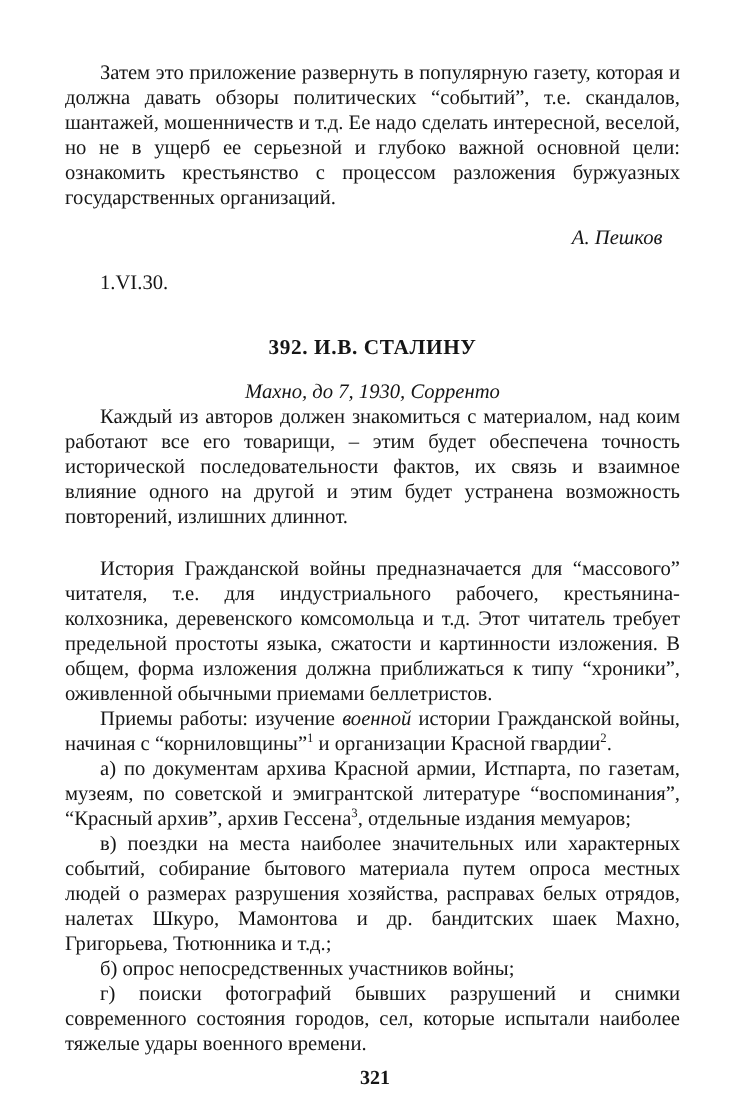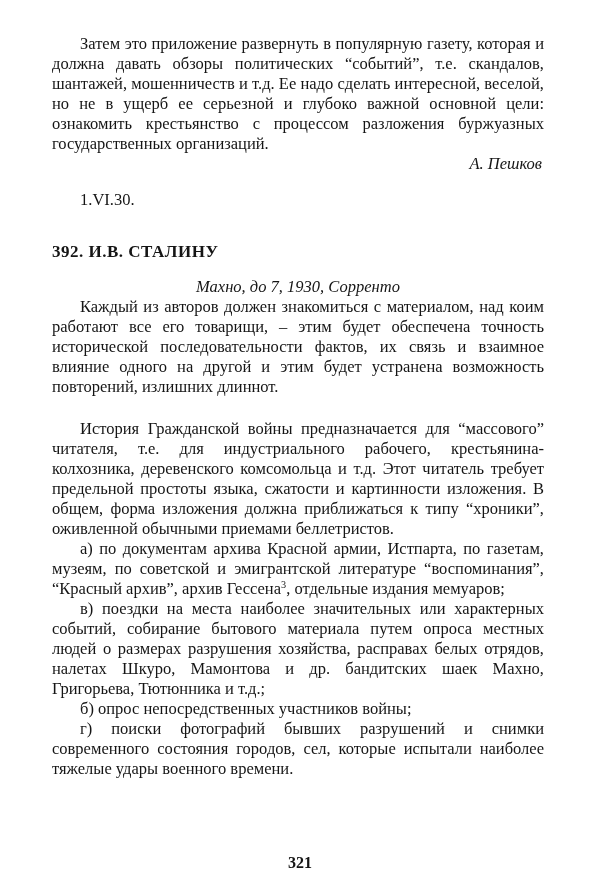--- a/index.html
+++ b/index.html
@@ -9,46 +9,46 @@
     height: 887px;
     background: #ffffff;
     color: #151515;
     font-family: "Liberation Serif", serif;
     overflow: hidden;
     box-sizing: border-box;
   }
   .text-block {
     position: absolute;
     left: 52px;
-    top: 34px;
+    top: 48px;
     width: 492px;
     font-size: 16.5px;
     line-height: 20px;
     text-align: justify;
   }
   .para {
     margin: 0;
     text-indent: 28px;
   }
   .signature {
-    margin: 0;
+    margin: 12px;
     text-align: right;
     font-style: italic;
     text-indent: 0;
     padding-right: 2px;
   }
   .letter-date {
     margin: 16px 0 0 0;
     text-indent: 28px;
   }
   .heading {
     margin: 32px 0 0 0;
     font-size: 17px;
     font-weight: bold;
-    text-align: left;
+    text-align: center;
     text-indent: 0;
     letter-spacing: 0.5px;
   }
   .dateline {
     margin: 15px 0 0 0;
     font-style: italic;
     text-align: center;
     text-indent: 0;
   }
   .body-start {
@@ -77,20 +77,21 @@
 
     <p class="para">Затем это приложение развернуть в популярную газету, которая и должна давать обзоры политических “событий”, т.е. скандалов, шантажей, мошенничеств и т.д. Ее надо сделать интересной, веселой, но не в ущерб ее серьезной и глубоко важной основной цели: ознакомить крестьянство с процессом разложения буржуазных государственных организаций.</p>
     <p class="signature">А. Пешков</p>
     <p class="letter-date">1.VI.30.</p>
 
     <h2 class="heading">392. И.В. СТАЛИНУ</h2>
     <p class="dateline">Махно, до 7, 1930, Сорренто</p>
 
     <p class="para">Каждый из авторов должен знакомиться с материалом, над коим работают все его товарищи, – этим будет обеспечена точность исторической последовательности фактов, их связь и взаимное влияние одного на другой и этим будет устранена возможность повторений, излишних длиннот.</p>
     <p class="para body-start">История Гражданской войны предназначается для “массового” читателя, т.е. для индустриального рабочего, крестьянина-колхозника, деревенского комсомольца и т.д. Этот читатель требует предельной простоты языка, сжатости и картинности изложения. В общем, форма изложения должна приближаться к типу “хроники”, оживленной обычными приемами беллетристов.</p>
+    <p class="para">Приемы работы: изучение <i>военной</i> истории Гражданской войны, начиная с “корниловщины”<sup>1</sup> и организации Красной гвардии<sup>2</sup>.</p>
     <p class="para">а) по документам архива Красной армии, Истпарта, по газетам, музеям, по советской и эмигрантской литературе “воспоминания”, “Красный архив”, архив Гессена<sup>3</sup>, отдельные издания мемуаров;</p>
     <p class="para">в) поездки на места наиболее значительных или характерных событий, собирание бытового материала путем опроса местных людей о размерах разрушения хозяйства, расправах белых отрядов, налетах Шкуро, Мамонтова и др. бандитских шаек Махно, Григорьева, Тютюнника и т.д.;</p>
     <p class="para">б) опрос непосредственных участников войны;</p>
     <p class="para">г) поиски фотографий бывших разрушений и снимки современного состояния городов, сел, которые испытали наиболее тяжелые удары военного времени.</p>
 
   </div>
 
   <div class="page-number">321</div>
 </div>
 

